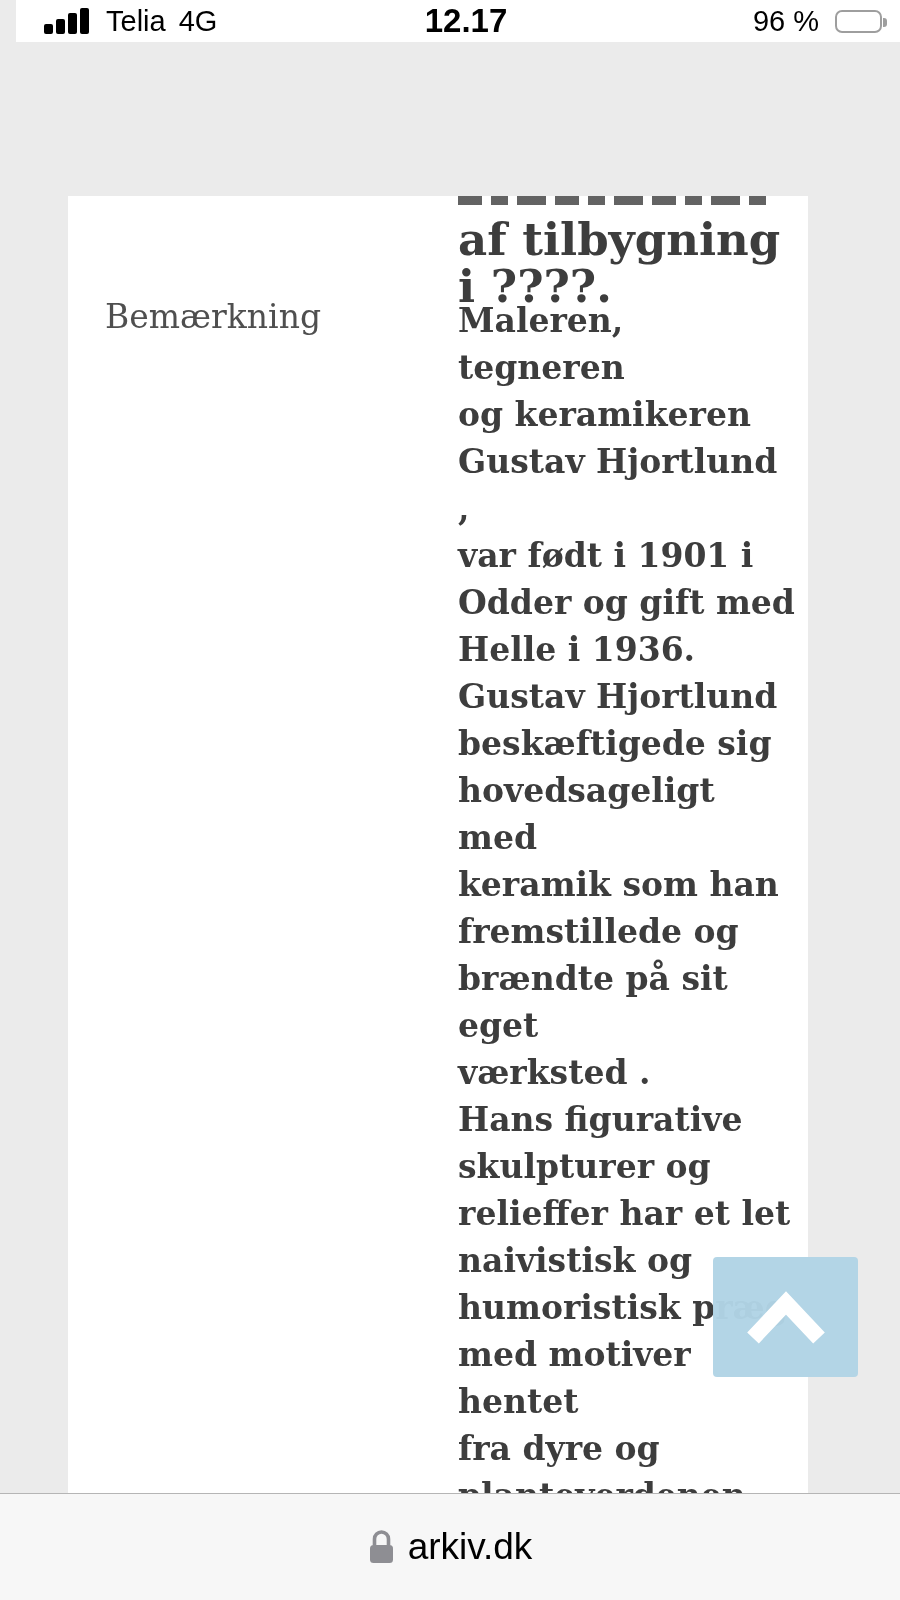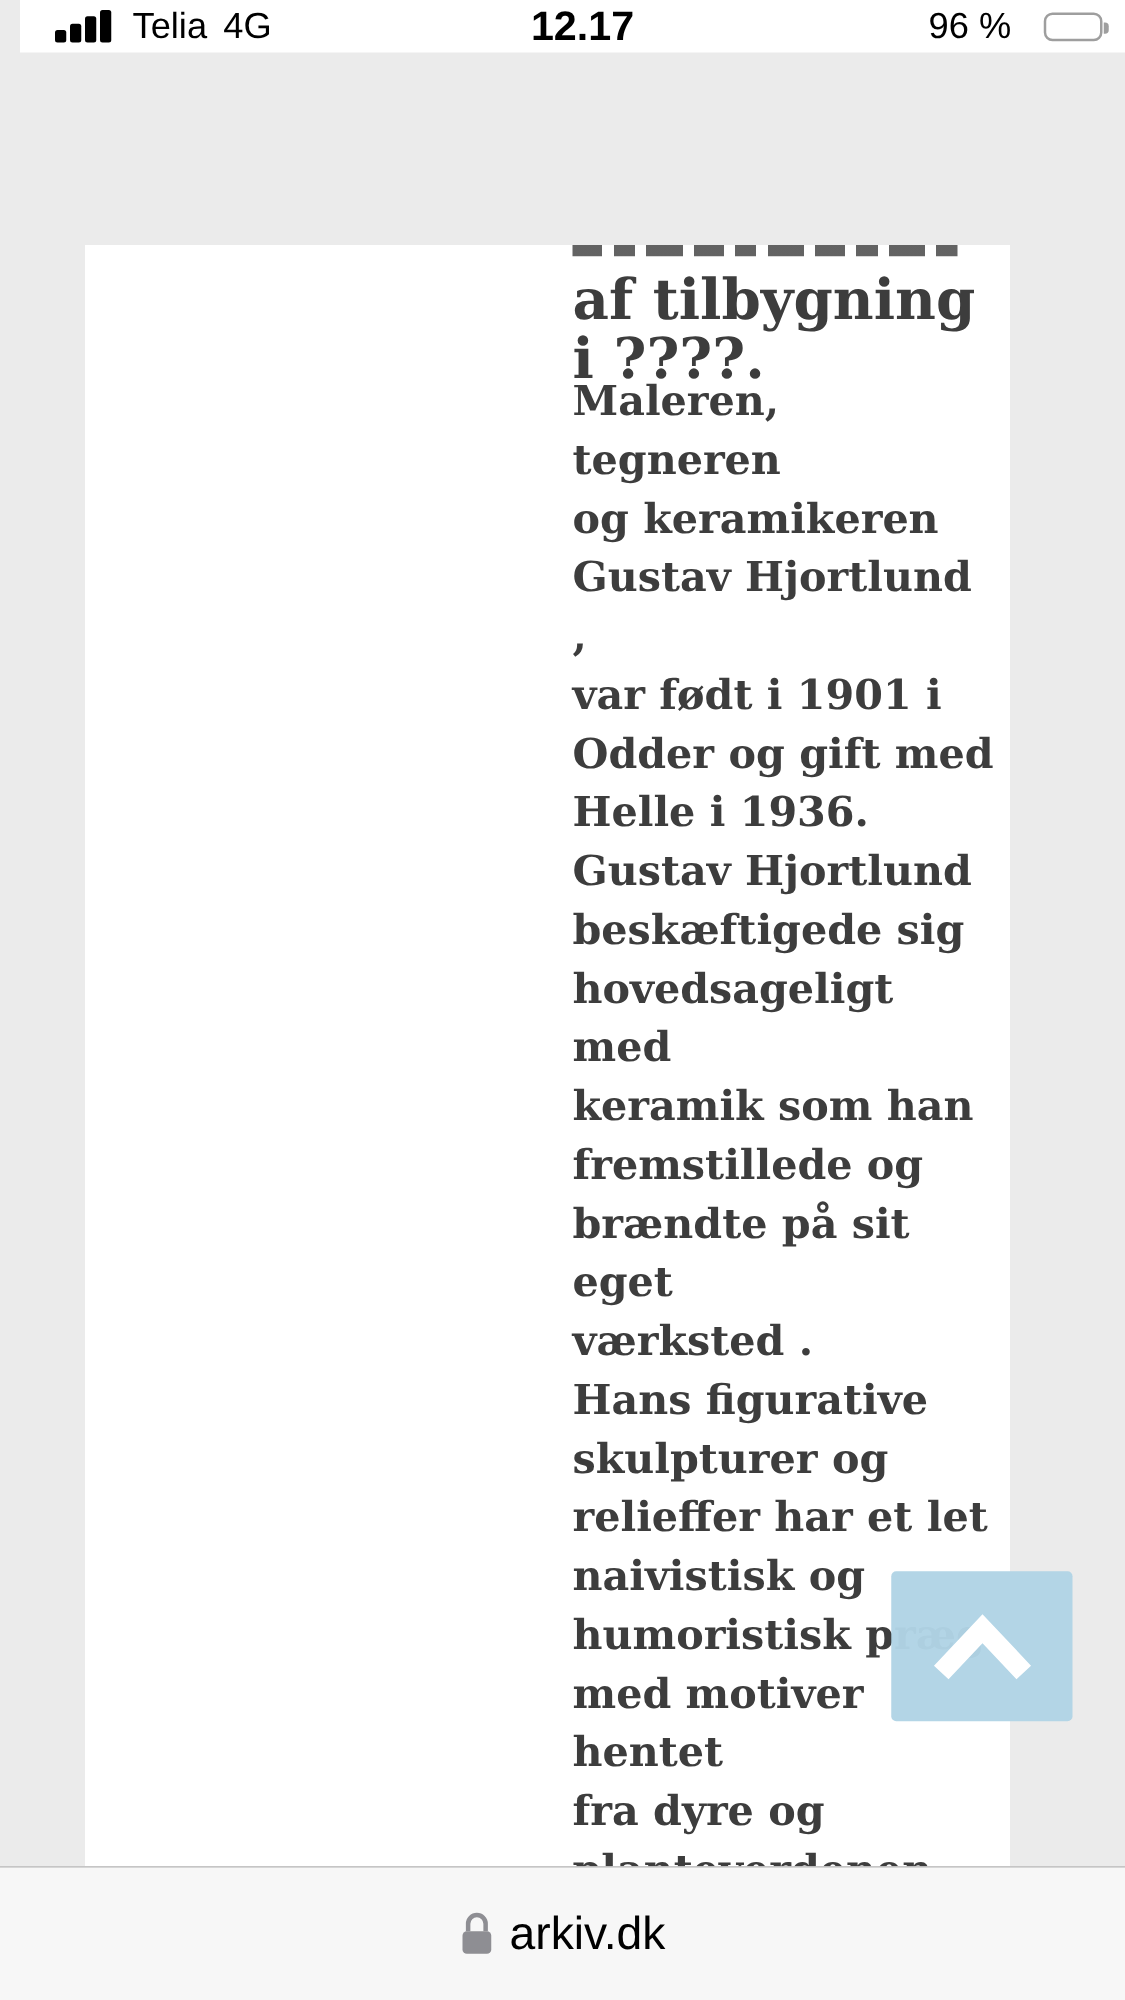--- a/index.html
+++ b/index.html
@@ -19,21 +19,21 @@
   }
   .sb-left { display:flex; align-items:center; gap:13px; }
   .signal { display:flex; align-items:flex-end; gap:3px; margin-right:4px; }
   .signal .bar { width:9px; border-radius:2px; background:#000; }
   .bar1{height:10px}.bar2{height:15px}.bar3{height:21px}
   .bar4{height:26px; background:#c8c8cc;}
   .sb-time {
     position:absolute; left:50%; transform:translateX(-50%);
     font-weight:700; font-size:33px;
   }
-  .sb-right { margin-left:auto; display:flex; align-items:center; gap:26px; }
+  .sb-right { margin-left:auto; display:flex; align-items:center; gap:16px; }
   .battery { position:relative; width:47px; height:23px; border:2px solid rgba(0,0,0,.38);
     border-radius:7px; padding:2px; margin-right:6px; }
   .battery-fill { height:100%; width:96%; background:#000; border-radius:3px; }
   .battery-nub { position:absolute; right:-7px; top:6px; width:4px; height:9px;
     background:rgba(0,0,0,.38); border-radius:0 3px 3px 0; }
 
   
   .site-header {
     position:absolute; top:42px; left:0; width:100%; height:154px;
     background:
@@ -122,20 +122,21 @@
         <span class="battery-nub"></span>
       </span>
     </div>
   </div>
 
 
   <div class="content">
     <div class="card">
       <div class="remnant"></div>
       <div class="prev-line">af tilbygning i ????.</div>
+      <div class="field-label">Bemærkning</div>
       <div class="field-value">Maleren, tegneren
 og keramikeren
 Gustav Hjortlund ,
 var født i 1901 i
 Odder og gift med
 Helle i 1936.
 Gustav Hjortlund
 beskæftigede sig
 hovedsageligt med
 keramik som han

